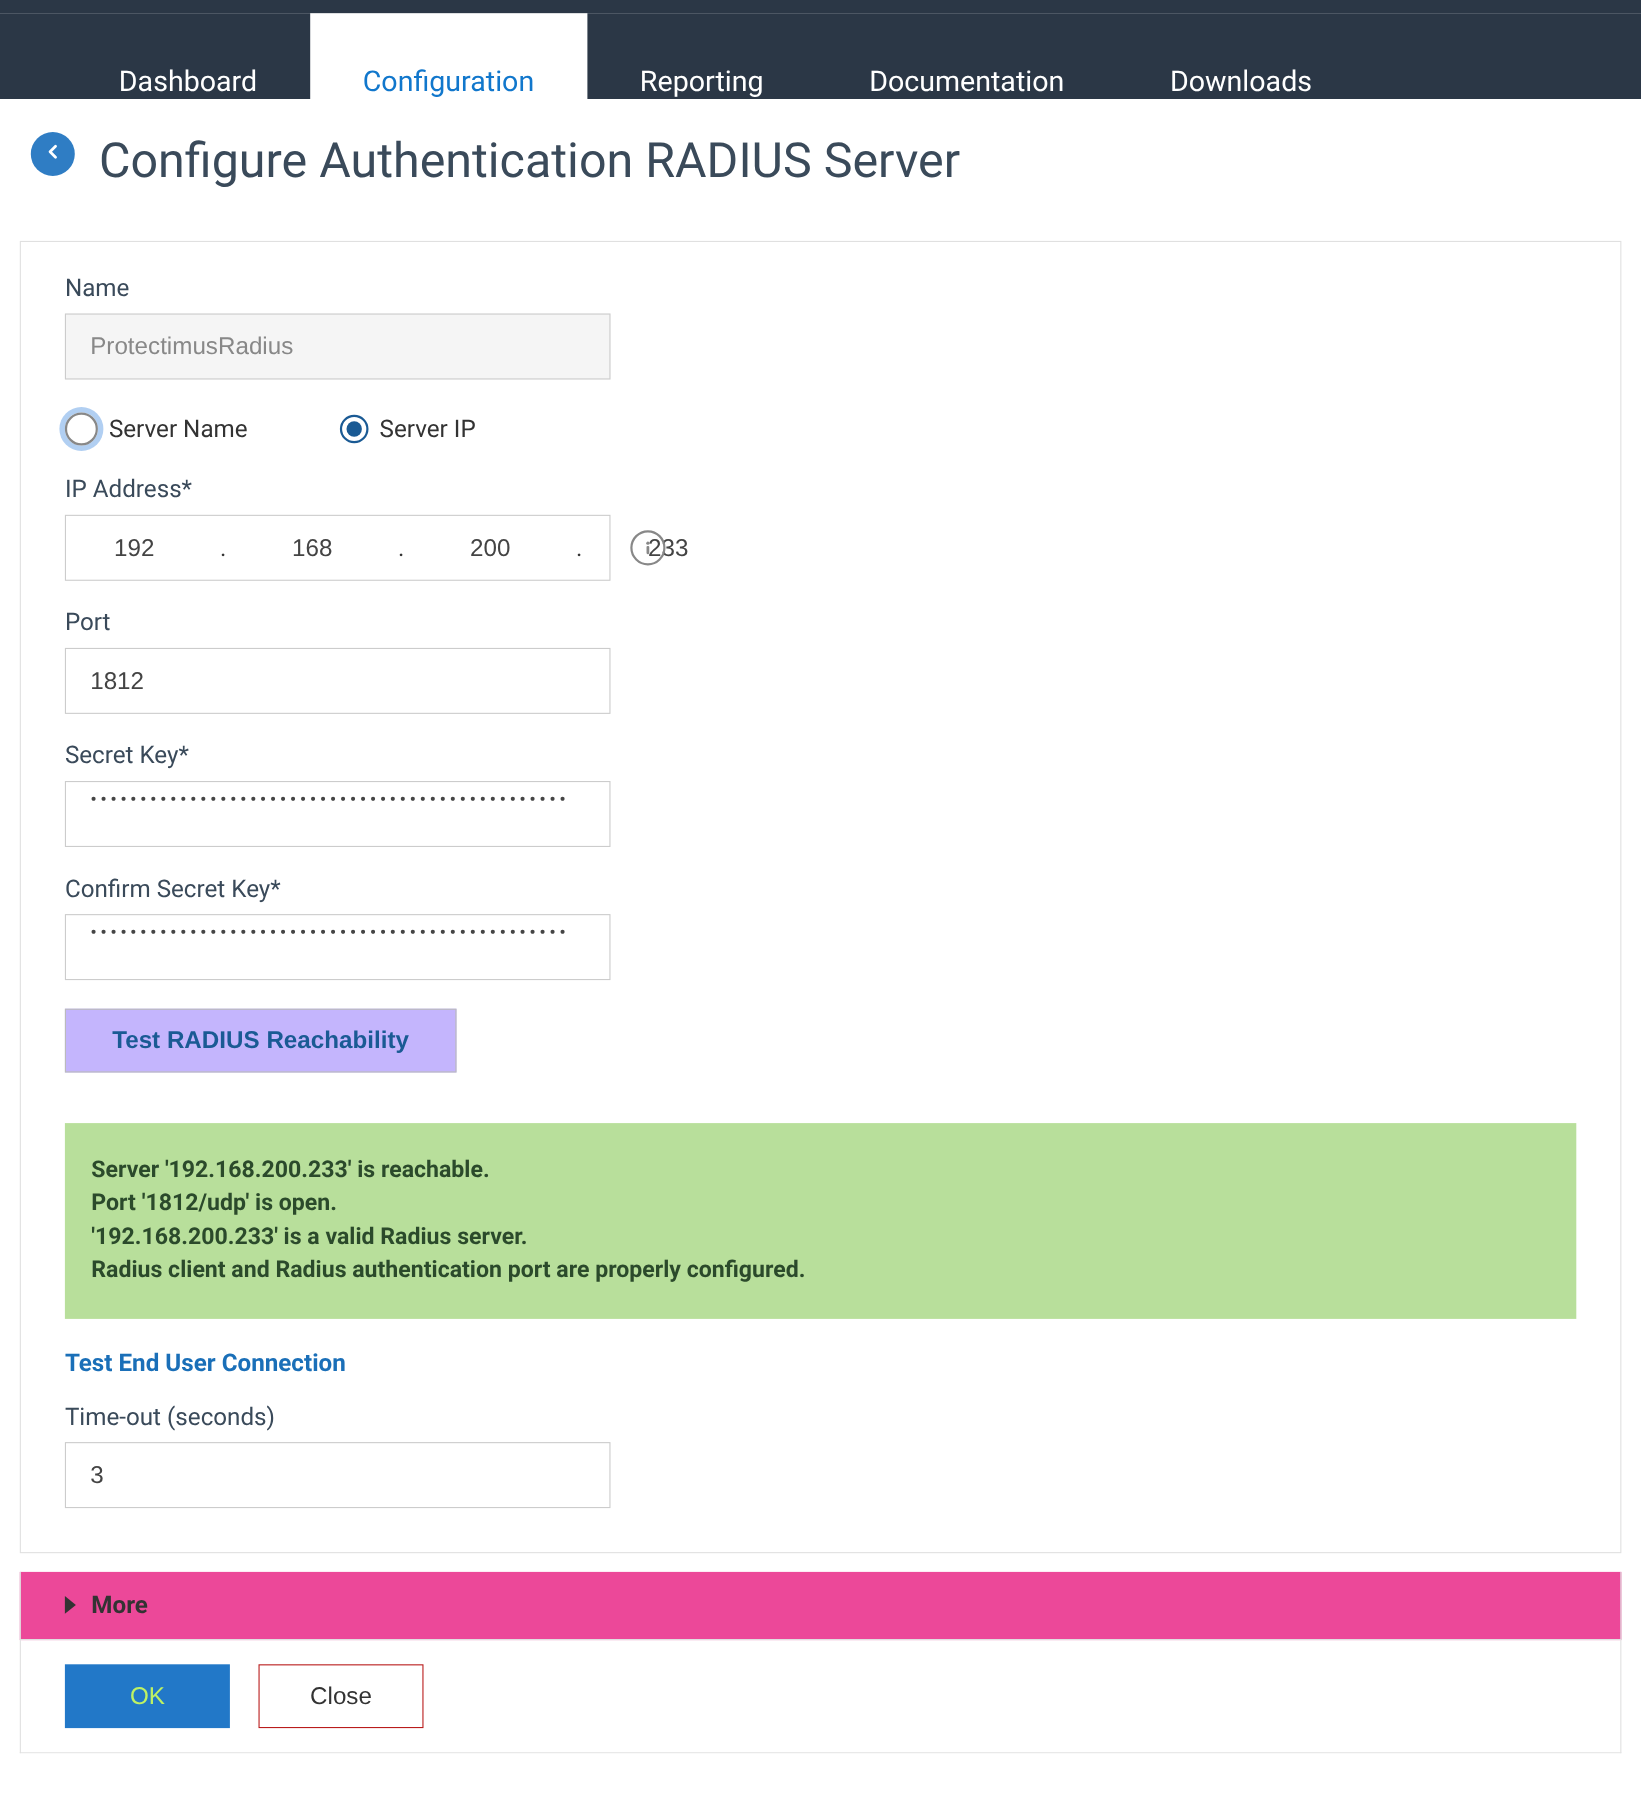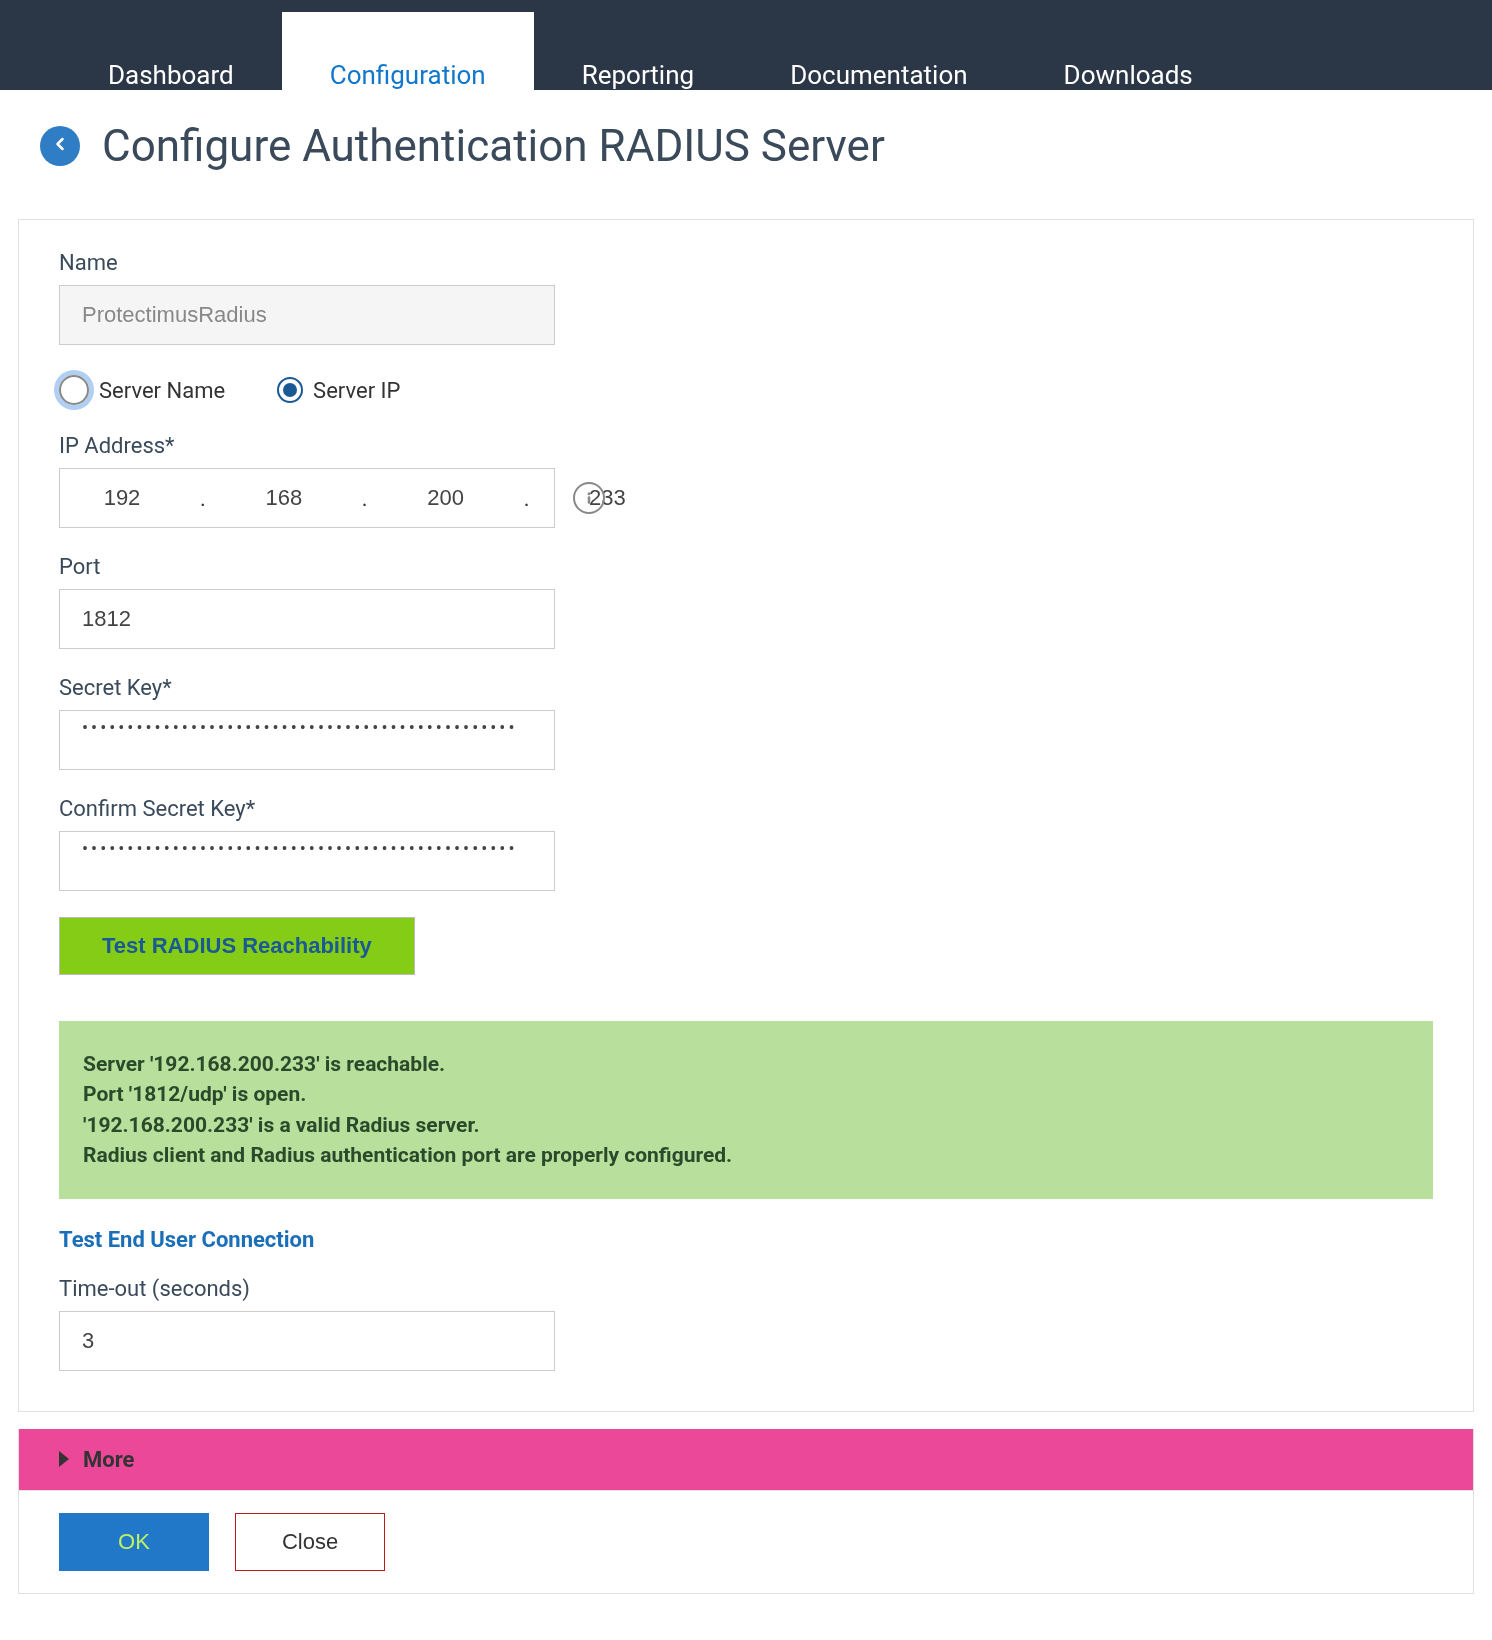--- a/index.html
+++ b/index.html
@@ -28,22 +28,21 @@
     display: flex;
     align-items: flex-end;
     cursor: pointer;
   }
   .nav-item.active {
     background: #fff;
     color: #1177cc;
   }
   .page-header {
     display: flex;
-    align-items: center;
-    padding: 30px 28px 30px 40px;
+    padding: 30px 28px 30px 28px;
     gap: 22px;
   }
   .back-circle {
     width: 40px;
     height: 40px;
     border-radius: 50%;
     background: #2f7dc4;
     display: flex;
     align-items: center;
     justify-content: center;
@@ -77,21 +76,21 @@
     color: #444;
     background: #fff;
   }
   .readonly-input {
     background: #f5f5f5;
     color: #888;
   }
   .radio-row {
     display: flex;
     align-items: center;
-    gap: 52px;
+    gap: 84px;
     margin: 30px 0 28px 0;
   }
   .radio-item {
     display: flex;
     align-items: center;
     gap: 10px;
     cursor: pointer;
   }
   .radio-outer {
     width: 26px;
@@ -148,21 +147,21 @@
   .password-dots {
     letter-spacing: 3px;
     font-size: 18px;
     color: #444;
     padding-top: 6px;
   }
   .test-btn {
     height: 58px;
     padding: 0 42px;
     border: 1px solid #bbb;
-    background: #84cc16;
+    background: #c4b5fd;
     color: #1a5a94;
     font-size: 22px;
     font-weight: 600;
     cursor: pointer;
   }
   .status-box {
     background: #b8df9b;
     padding: 28px 24px;
     margin: 46px 0 28px 0;
     width: 100%;

